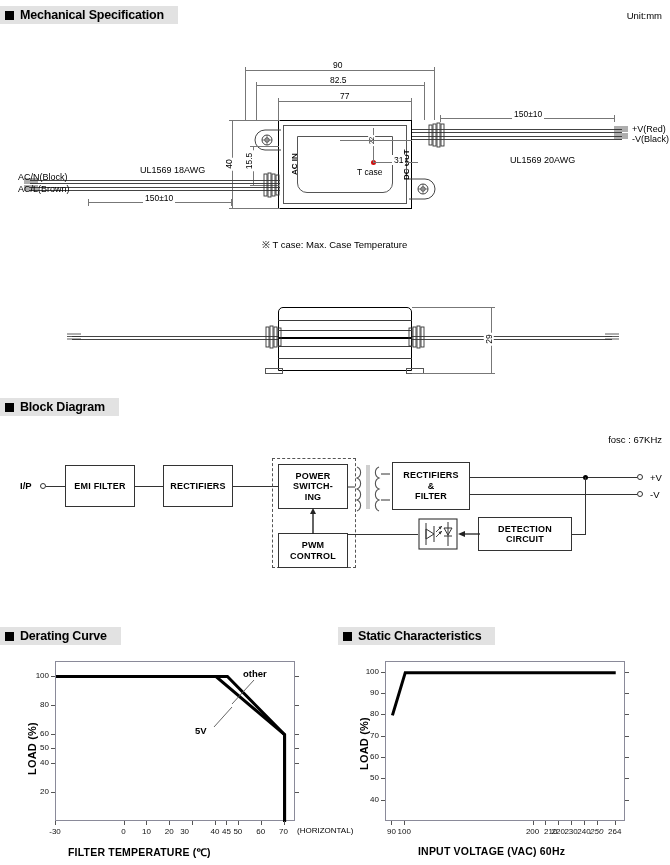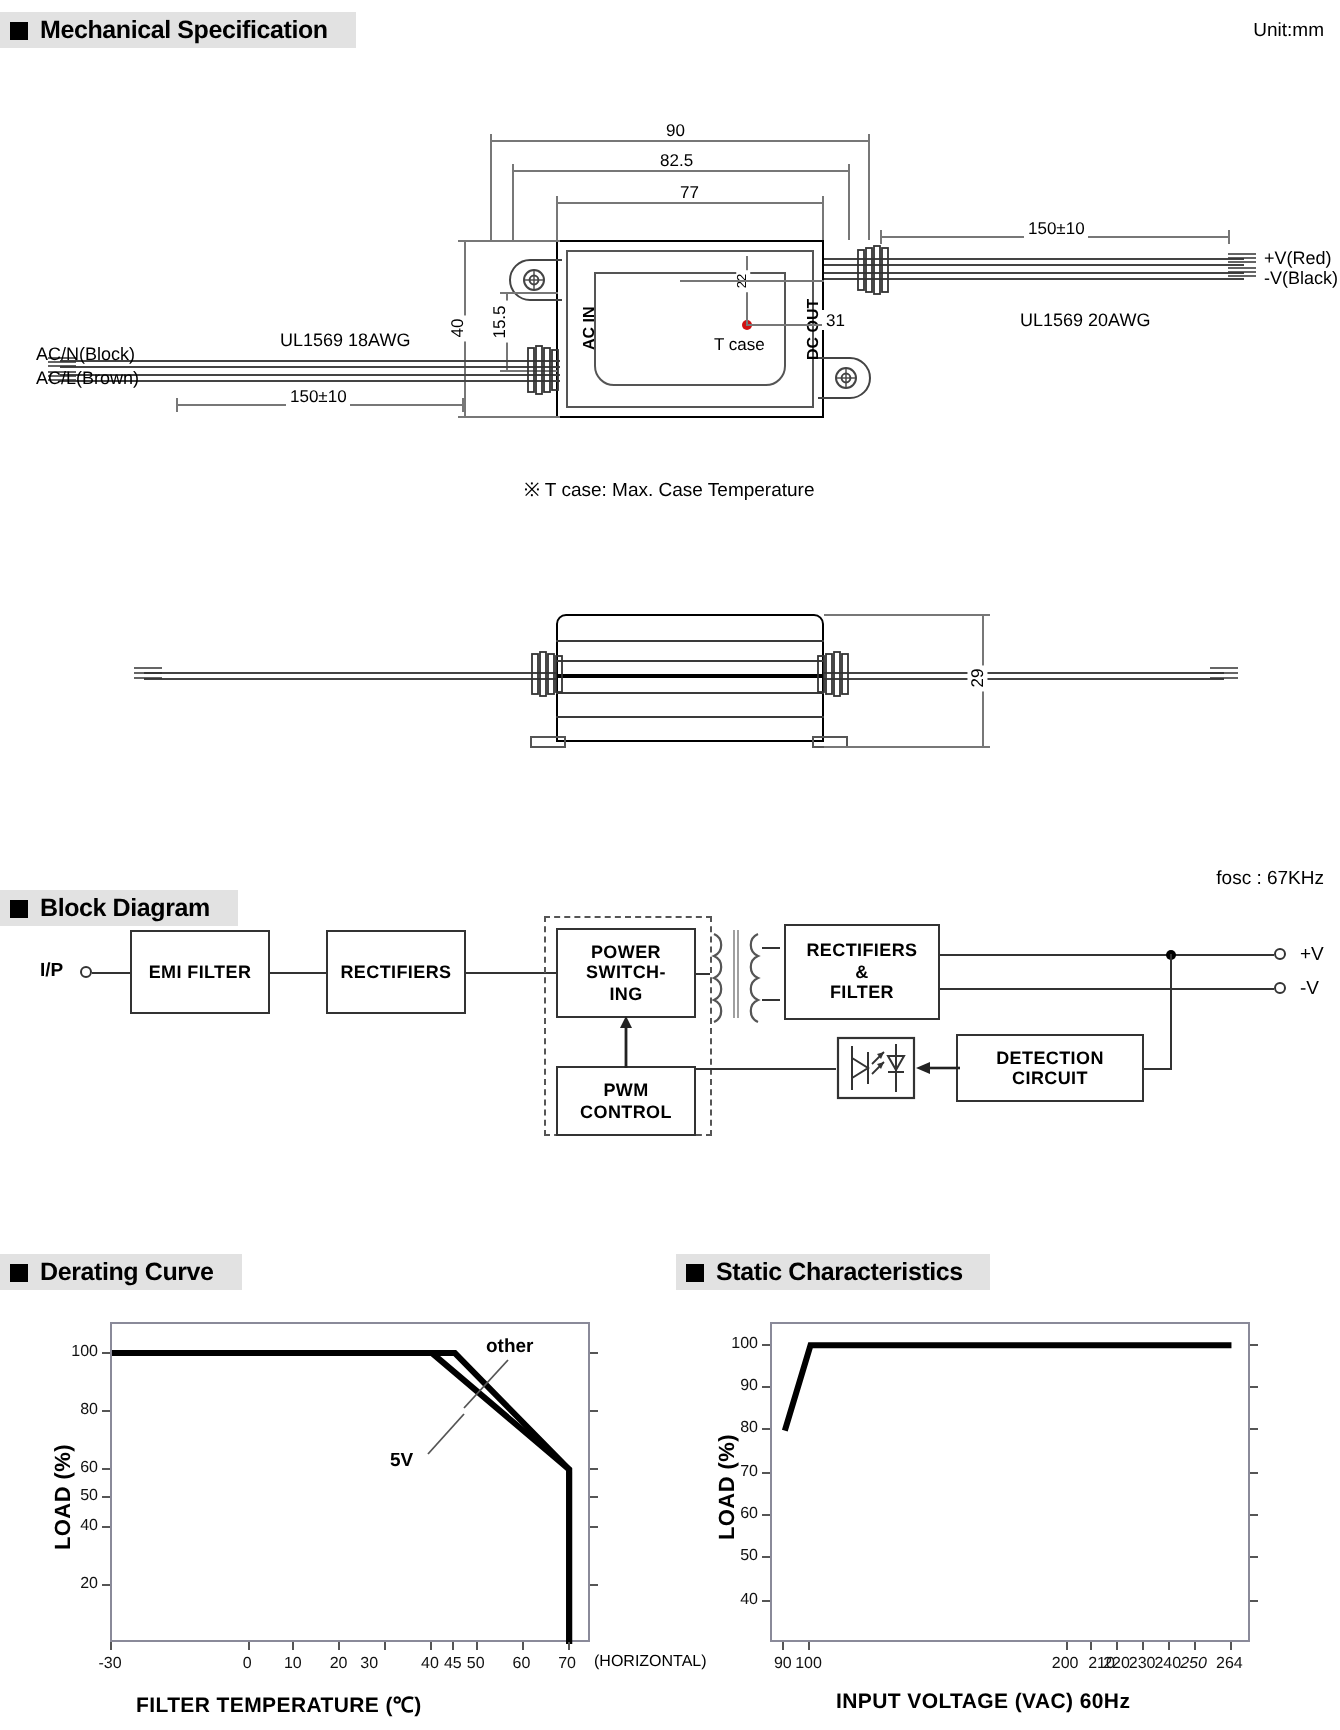--- a/index.html
+++ b/index.html
@@ -195,21 +195,21 @@
       <line x1="14" y1="7" x2="14" y2="17" stroke="#444" stroke-width="0.7"></line>
     </svg>
 
     <div class="lbl vert" style="left:290px; top:175px; font-weight:bold; font-size:8px;">AC IN</div>
     <div class="lbl vert" style="left:402px; top:180px; font-weight:bold; font-size:8px;">DC OUT</div>
 
     <div class="red-dot" style="left:371px; top:160px;"></div>
     <div class="ln vln gray" style="left:373px; top:128px; height:34px;"></div>
     <div class="ln hln gray" style="left:373px; top:162px; width:45px;"></div>
     <div class="lbl" style="left:357px; top:167px; font-size:8.5px;">T case</div>
-    <div class="dimtxt" style="left:411px; top:155px;">31</div>
+    <div class="dimtxt" style="left:392px; top:155px;">31</div>
     <div class="dimtxt vert" style="left:366px; top:137px; font-size:6.5px;">22</div>
     <div class="ln hln gray" style="left:340px; top:140px; width:72px;"></div>
 
     <div class="ln vln gray" style="left:232px; top:120px; height:89px;"></div>
     <div class="ln hln gray" style="left:229px; top:120px; width:7px;"></div>
     <div class="ln hln gray" style="left:229px; top:208px; width:7px;"></div>
     <div class="ln hln gray" style="left:232px; top:120px; width:48px;"></div>
     <div class="ln hln gray" style="left:232px; top:208px; width:48px;"></div>
     <div class="dimtxt vert" style="left:222px; top:159px;">40</div>
 
@@ -306,21 +306,21 @@
     </svg>
 
     <div class="ln vln gray" style="left:491px; top:307px; height:67px;"></div>
     <div class="ln hln gray" style="left:488px; top:307px; width:7px;"></div>
     <div class="ln hln gray" style="left:488px; top:373px; width:7px;"></div>
     <div class="ln hln gray" style="left:412px; top:307px; width:80px;"></div>
     <div class="ln hln gray" style="left:412px; top:373px; width:80px;"></div>
     <div class="dimtxt vert" style="left:482px; top:334px;">29</div>
   </div>
 
-  <div class="sec-head" style="left:0px; top:445px;align-items:center;">
+  <div class="sec-head" style="left:0px; top:398px;align-items:center;">
     <span class="bullet"></span>
     <span>Block Diagram</span>
   </div>
   <div class="unit-note" style="right:8px; top:434px;">fosc : 67KHz</div>
 
   <div>
 
     <div class="lbl" style="left:20px; top:480px; font-size:9.5px; font-weight:bold;">I/P</div>
     <div class="term-circ" style="left:40px; top:483px;"></div>
     <div class="ln hln" style="left:46px; top:486px; width:19px; background:#333;"></div>

